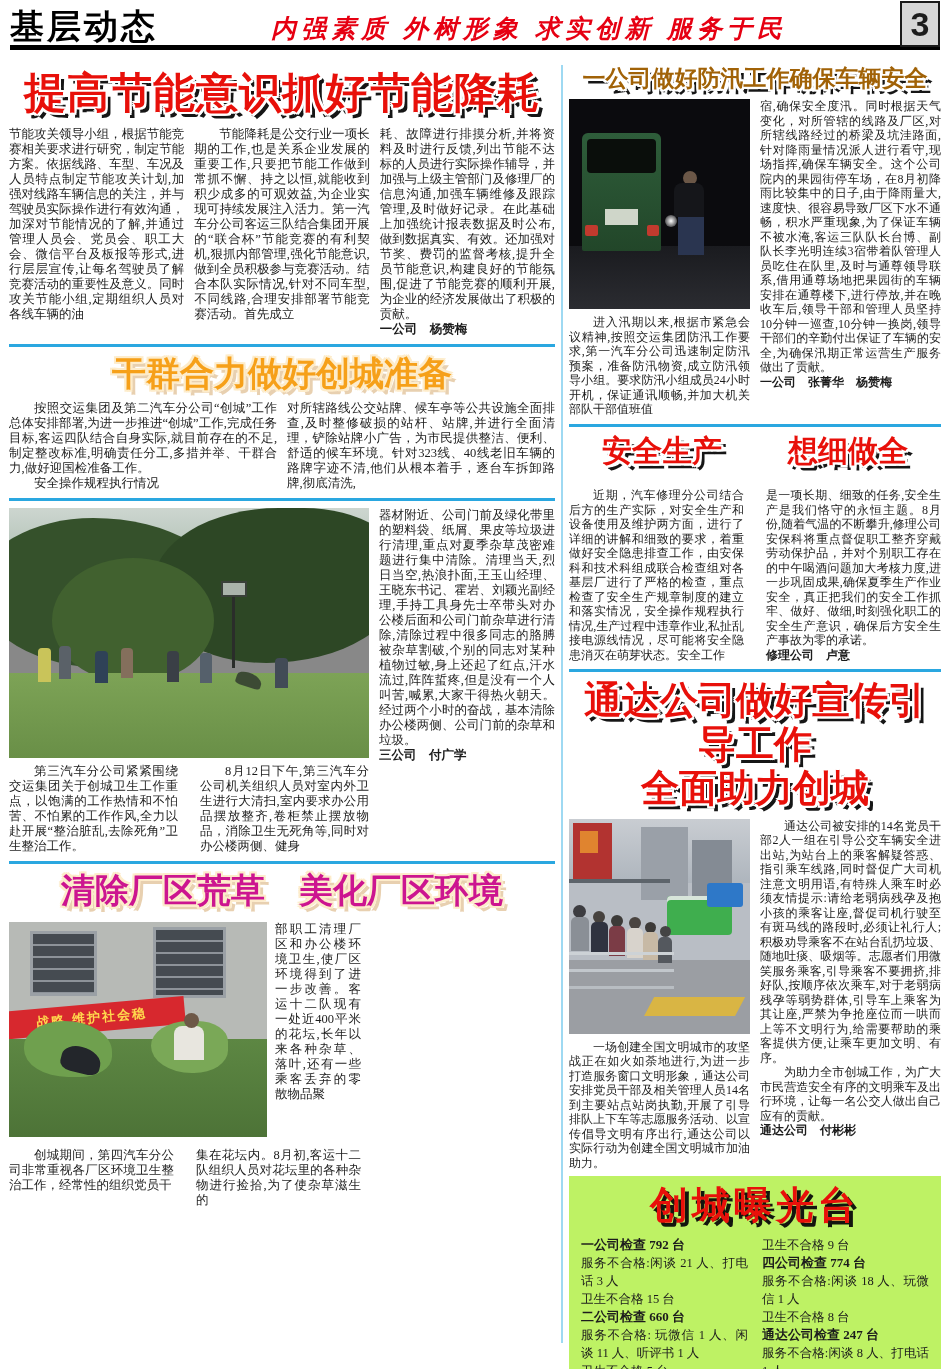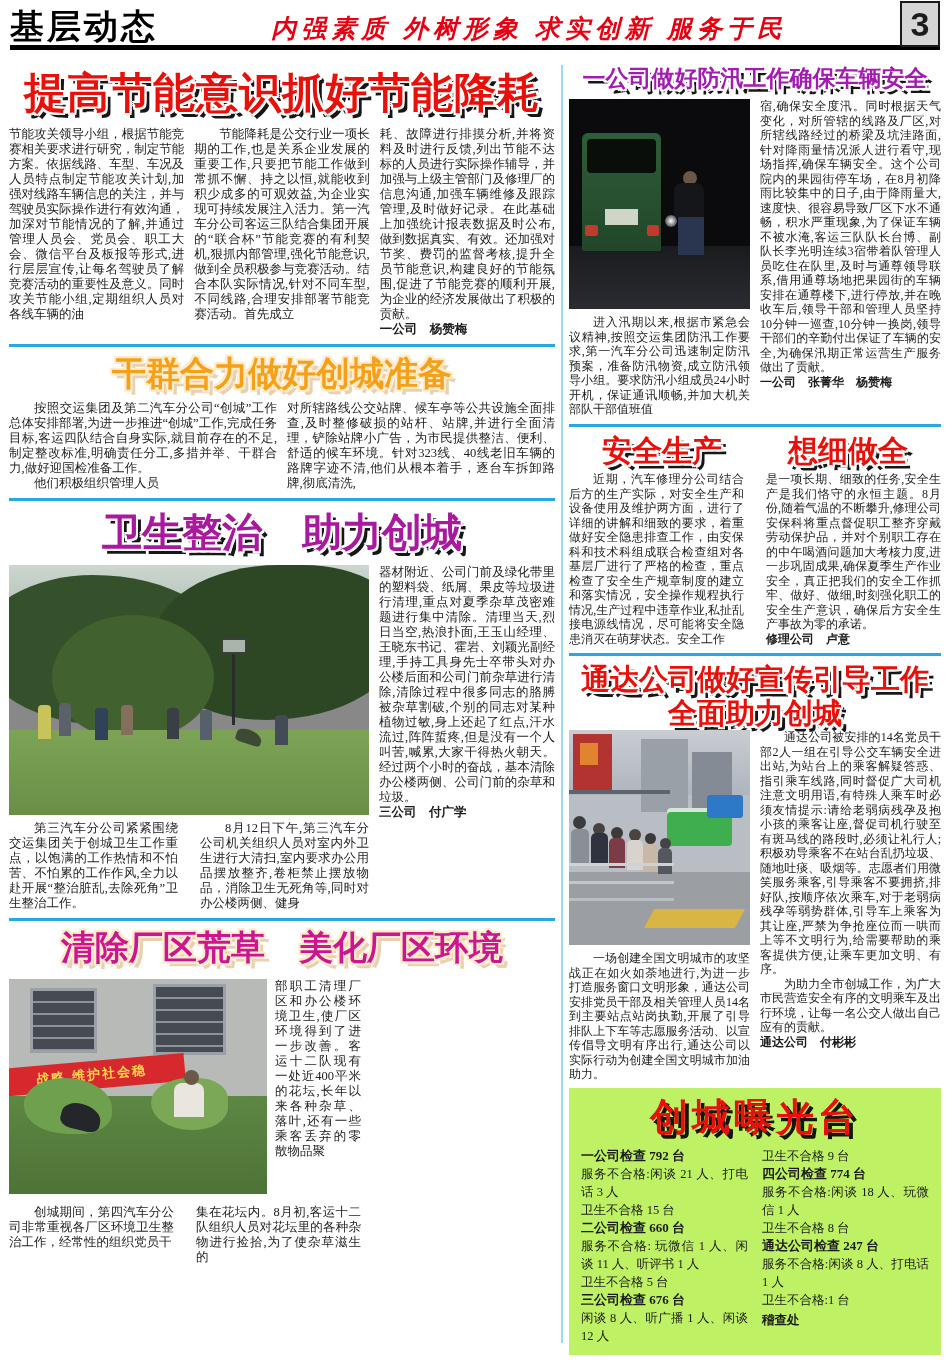--- a/index.html
+++ b/index.html
@@ -35,23 +35,23 @@
   .dtitle { font-family:"Liberation Sans","DejaVu Sans",sans-serif; font-weight:900;
             text-align:center; line-height:1.15; }
   .sh-dark  { text-shadow:2px 2px 0 #fff,-2px -2px 0 #fff,2px -2px 0 #fff,-2px 2px 0 #fff,
               2px 0 0 #fff,-2px 0 0 #fff,0 2px 0 #fff,0 -2px 0 #fff,5px 5px 0 rgba(10,10,10,.95); }
   .sh-cream { text-shadow:2px 2px 0 #fdeccb,-2px -2px 0 #fdeccb,2px -2px 0 #fdeccb,-2px 2px 0 #fdeccb,
               2px 0 0 #fdeccb,-2px 0 0 #fdeccb,0 2px 0 #fdeccb,0 -2px 0 #fdeccb,5px 5px 0 rgba(190,120,30,.35); }
   .t-energy  { font-size:42px; color:#e8100a; letter-spacing:1px; margin:8px 0 10px 0; }
   .t-prep    { font-size:34px; color:#f6a019; margin:6px 0 8px 0; }
   .t-hyg     { font-size:40px; color:#a8199d; margin:8px 0 10px 0; }
   .t-weeds   { font-size:34px; color:#cc1590; margin:6px 0 12px 0; }
-  .t-flood   { font-size:23px; color:#a21caf; margin:4px 0 8px 0; }
-  .t-safety  { display:flex; justify-content:space-around; font-size:30px; color:#e8100a; margin:6px 0 4px 0; }
-  .t-tongda  { font-size:29px; color:#e8100a; margin:4px 0 0 0; }
+  .t-flood   { font-size:23px; color:#a16207; margin:4px 0 8px 0; }
+  .t-safety  { display:flex; justify-content:space-around; font-size:30px; color:#e8100a; margin:6px 0 20px 0; }
+  .t-tongda  { font-size:38px; color:#e8100a; margin:4px 0 8px 0; }
   
   .photo { position:relative; overflow:hidden; margin-bottom:6px; background:#888; }
   .abs { position:absolute; }
   
   .expose { background:#bef264; margin-top:6px; padding:8px 12px 10px 12px; }
   .t-expose { font-size:38px; color:#e8100a; letter-spacing:4px;
               text-shadow:4px 4px 0 rgba(10,10,10,.95); margin-bottom:8px; }
   .expose .cols2 { gap:14px; }
   .expose p { font-size:12.5px; line-height:18px; text-align:justify; }
   .expose p.bd { font-weight:bold; font-size:13px; }
@@ -90,32 +90,31 @@
         </div>
       </div>
 
       <div class="hrule"></div>
 
       <div>
         <div class="dtitle sh-cream t-prep">干群合力做好创城准备</div>
         <div class="body-txt cols3">
           <div>
             <p>按照交运集团及第二汽车分公司“创城”工作总体安排部署,为进一步推进“创城”工作,完成任务目标,客运四队结合自身实际,就目前存在的不足,制定整改标准,明确责任分工,多措并举、干群合力,做好迎国检准备工作。</p>
-            <p>他们积极组织管理人员</p>
+            <p>安全操作规程执行情况</p>
           </div>
           <div>
               <p class="cont">对所辖路线公交站牌、候车亭等公共设施全面排查,及时整修破损的站杆、站牌,并进行全面清理，铲除站牌小广告，为市民提供整洁、便利、舒适的候车环境。针对323线、40线老旧车辆的路牌字迹不清,他们从根本着手，逐台车拆卸路牌,彻底清洗,</p>
             </div>
         </div>
       </div>
 
       <div class="hrule"></div>
 
       <div>
-        <div class="dtitle sh-dark t-hyg">卫生整治　助力创城</div>
         <div style="display:flex; gap:10px;">
           <div style="width:360px;">
 
             <div class="photo" style="width:360px;height:250px;">
               <div class="abs" style="left:0;top:0;right:0;height:22%;background:linear-gradient(#cdd6d0,#aebfb2);"></div>
               <div class="abs" style="left:-8%;top:4%;width:70%;height:60%;background:#35512b;border-radius:45% 55% 40% 50%;"></div>
               <div class="abs" style="left:40%;top:0;width:70%;height:62%;background:#2d4725;border-radius:50% 40% 55% 45%;"></div>
               <div class="abs" style="left:12%;top:20%;width:45%;height:50%;background:#41612f;border-radius:50%;"></div>
               <div class="abs" style="left:0;bottom:0;right:0;height:34%;background:linear-gradient(#7da356,#698f47);"></div>
               <div class="abs" style="left:62%;top:30%;width:3px;height:34%;background:#2a2d2a;"></div>

